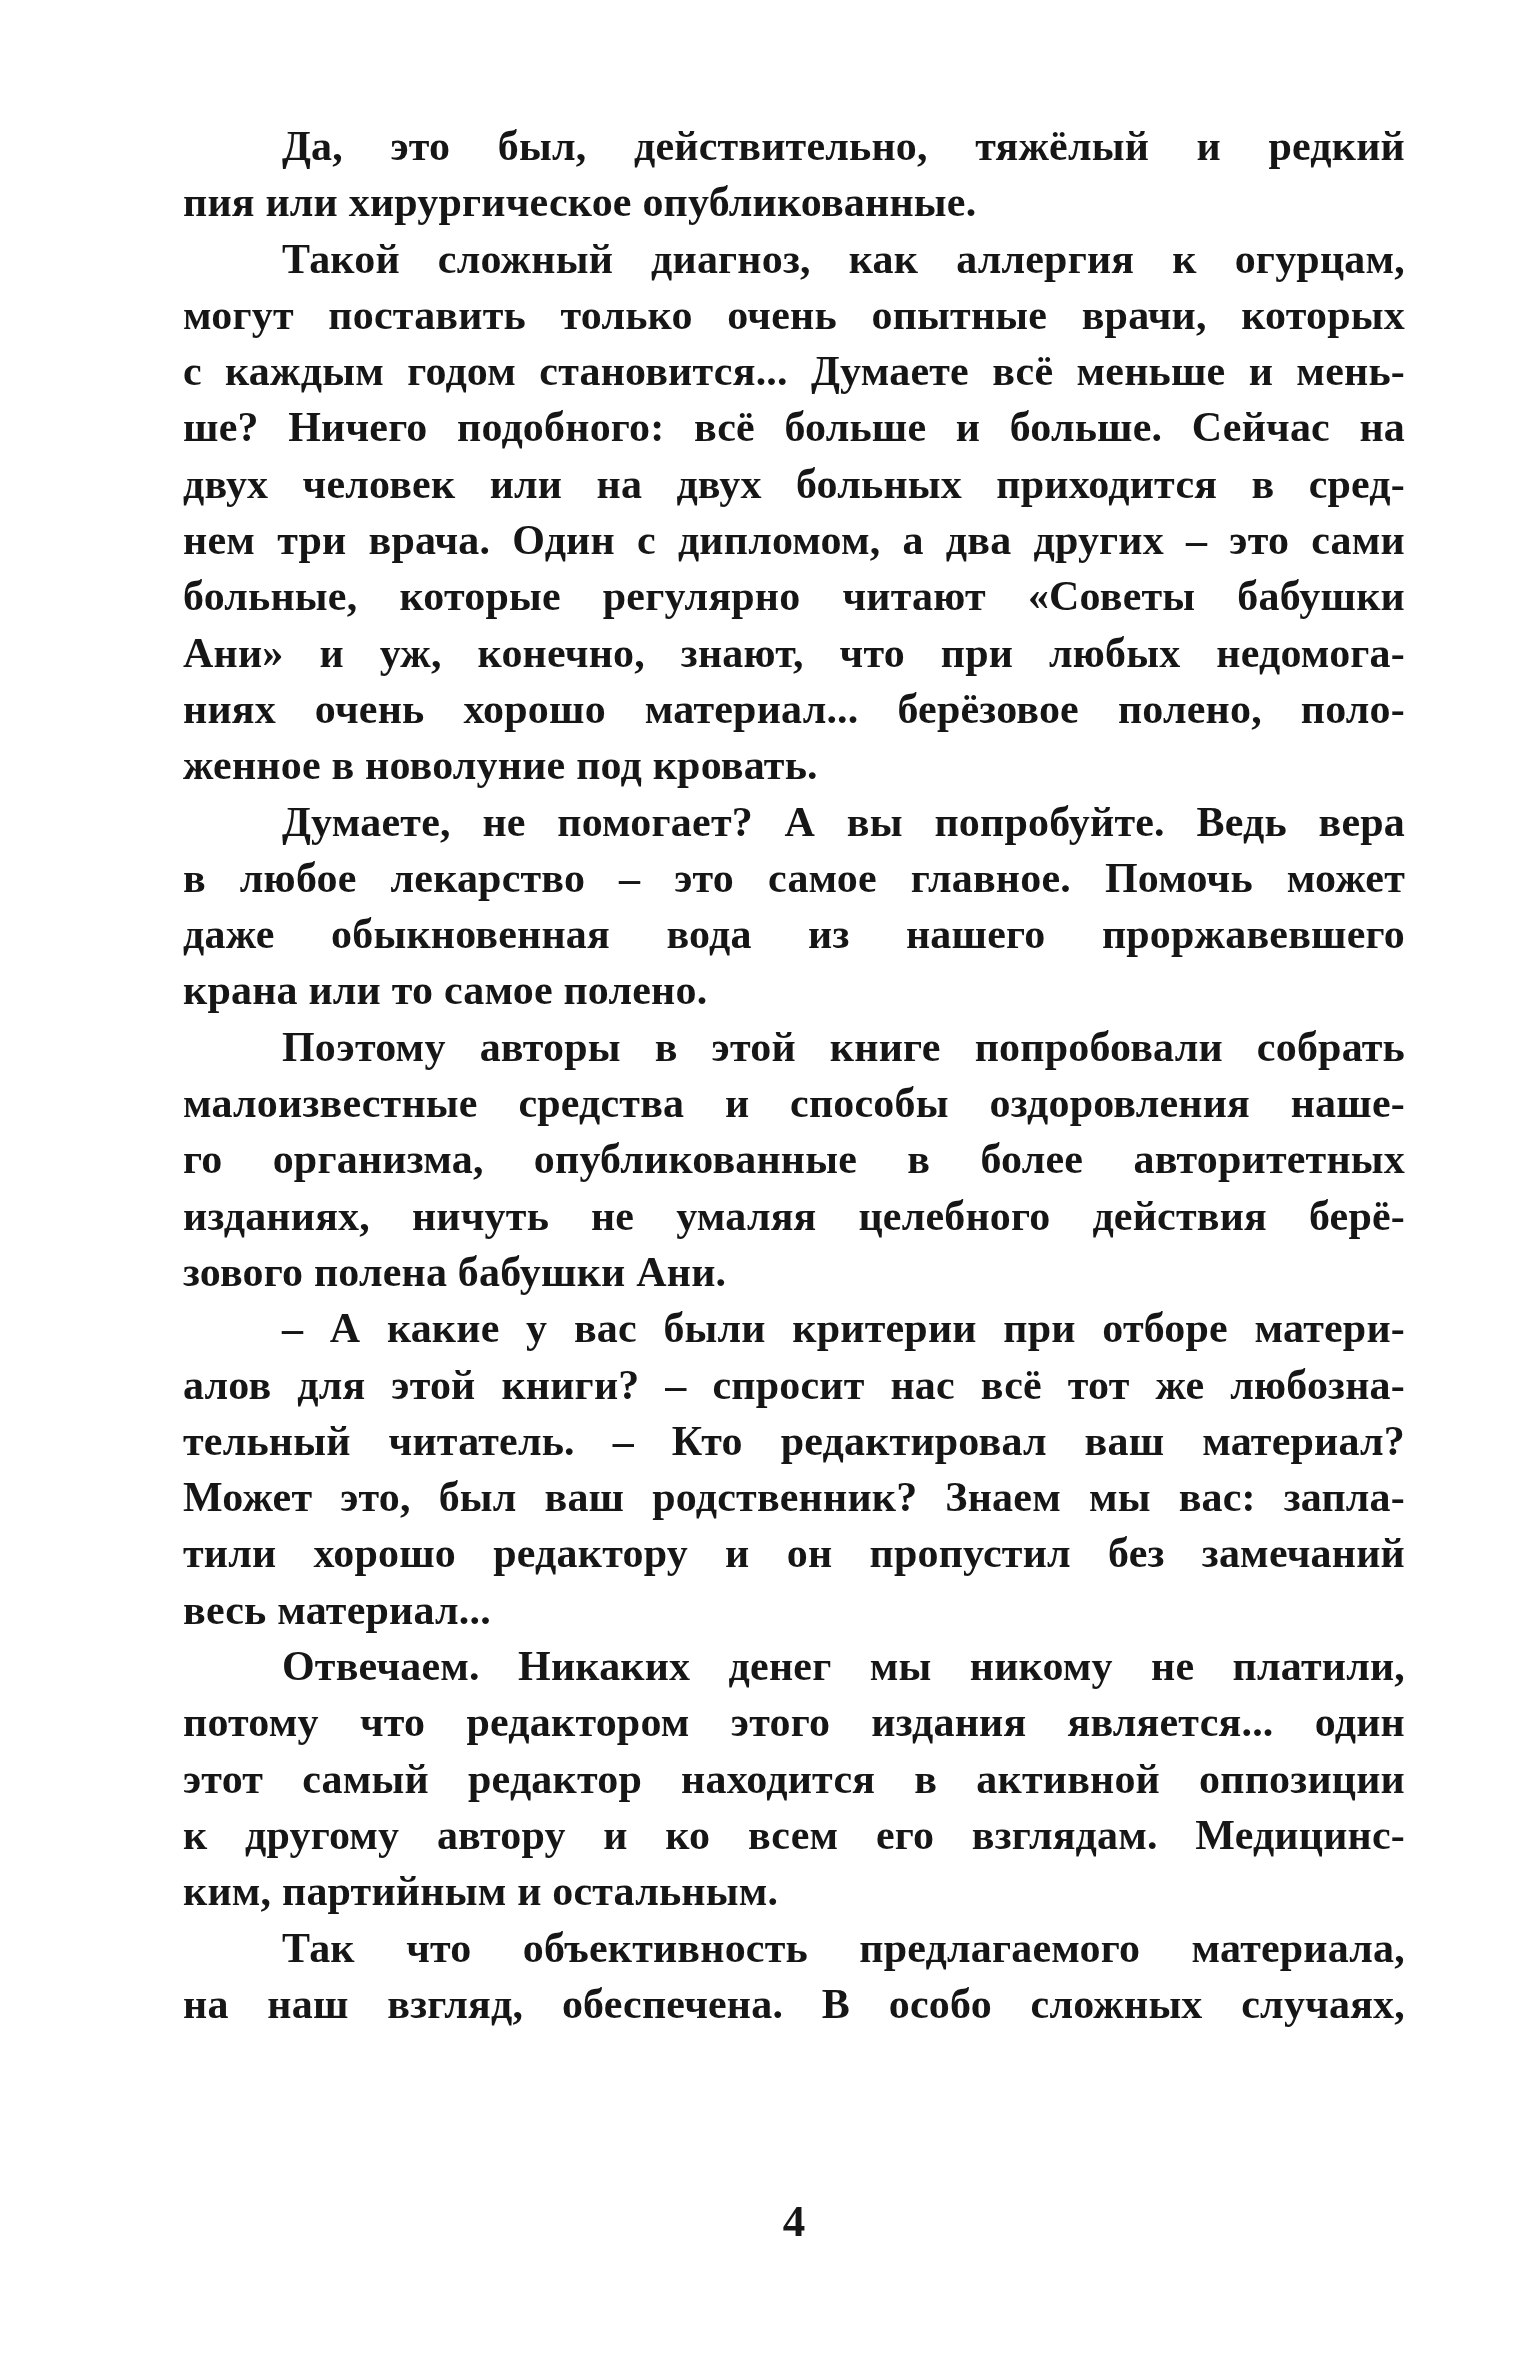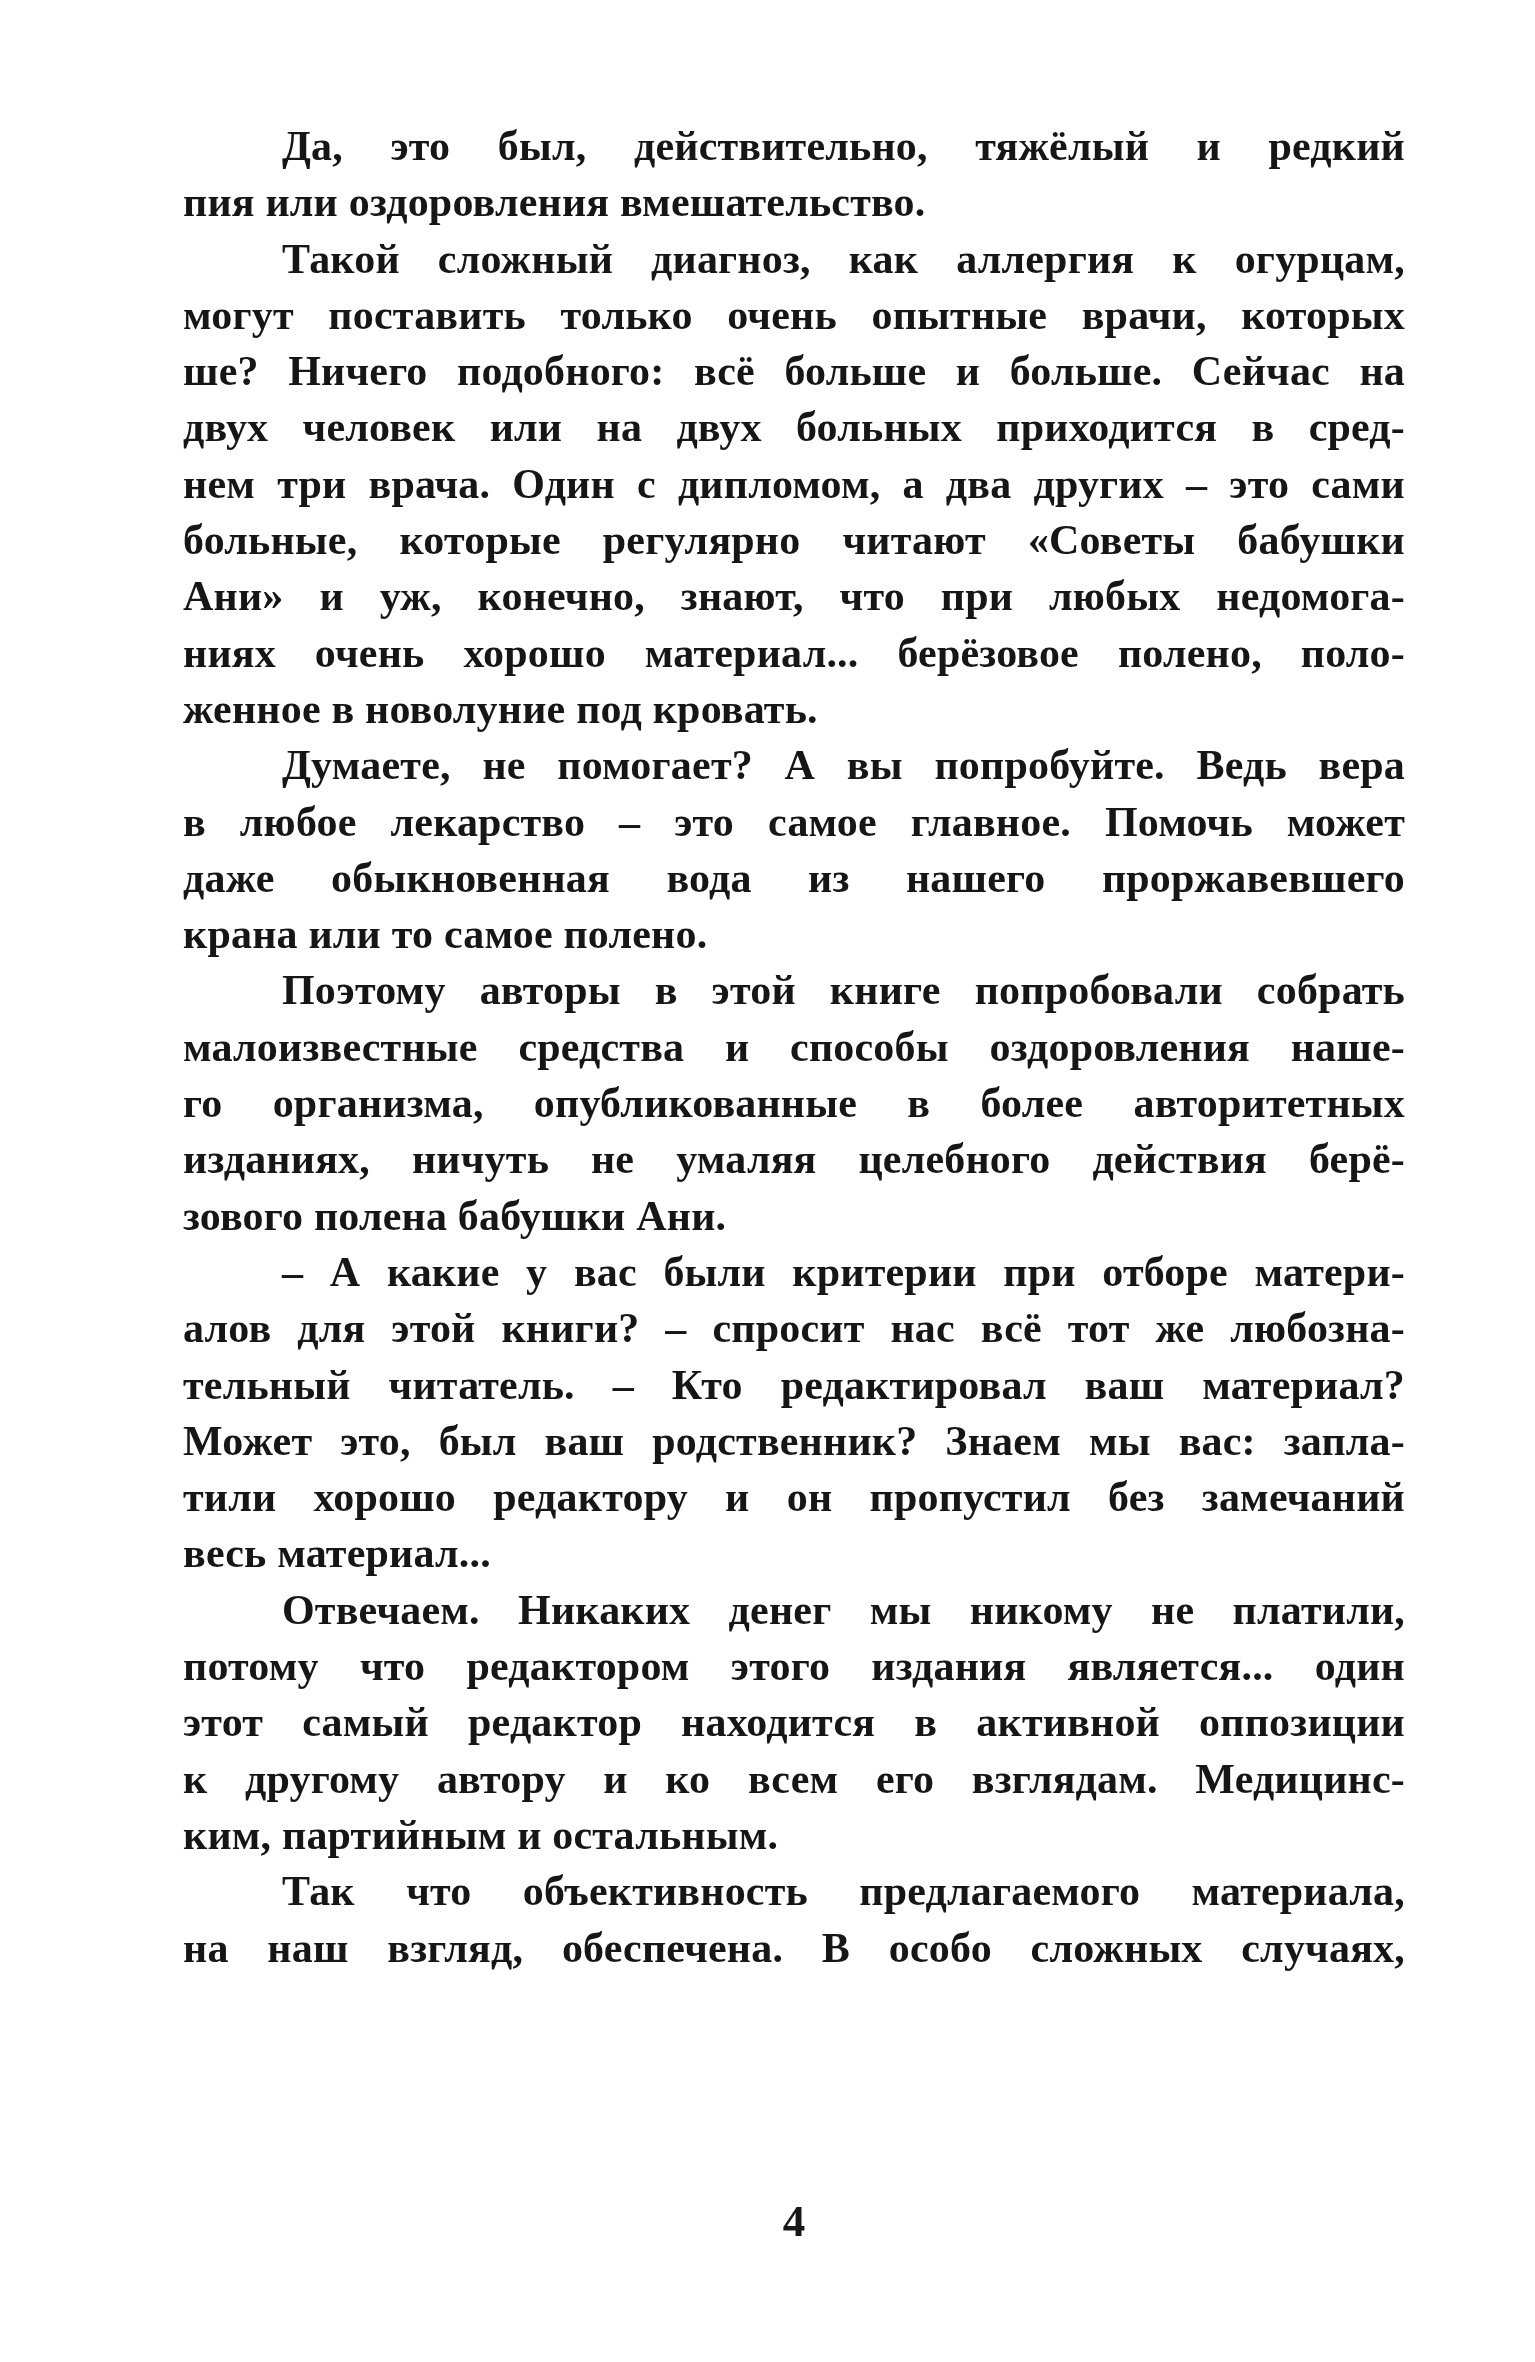--- a/index.html
+++ b/index.html
@@ -50,23 +50,24 @@
     line-height: 56px;
     color: #161616;
   }
 </style>
 </head>
 <body>
 
 <div class="page">
   <div class="text-block">
       <div class="line indent">Да, это был, действительно, тяжёлый и редкий</div>
-      <div class="line end">пия или оздоровления вмешательство.</div>
+      <div class="line end">пия или хирургическое опубликованные.</div>
       <div class="line indent">Такой сложный диагноз, как аллергия к огурцам,</div>
       <div class="line">могут поставить только очень опытные врачи, которых</div>
+      <div class="line">с каждым годом становится... Думаете всё меньше и мень-</div>
       <div class="line">ше? Ничего подобного: всё больше и больше. Сейчас на</div>
       <div class="line">двух человек или на двух больных приходится в сред-</div>
       <div class="line">нем три врача. Один с дипломом, а два других – это сами</div>
       <div class="line">больные, которые регулярно читают «Советы бабушки</div>
       <div class="line">Ани» и уж, конечно, знают, что при любых недомога-</div>
       <div class="line">ниях очень хорошо материал... берёзовое полено, поло-</div>
       <div class="line end">женное в новолуние под кровать.</div>
       <div class="line indent">Думаете, не помогает? А вы попробуйте. Ведь вера</div>
       <div class="line">в любое лекарство – это самое главное. Помочь может</div>
       <div class="line">даже обыкновенная вода из нашего проржавевшего</div>

